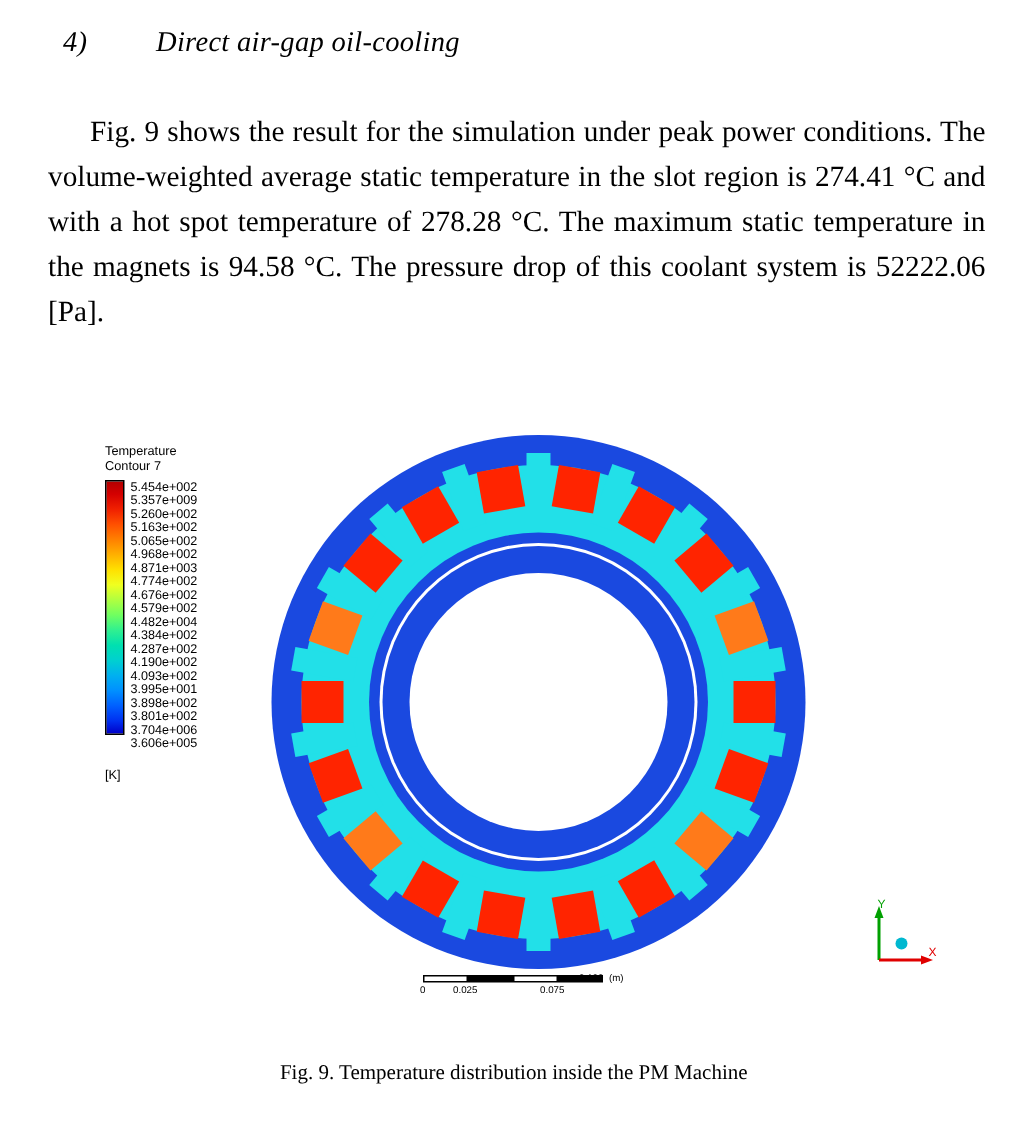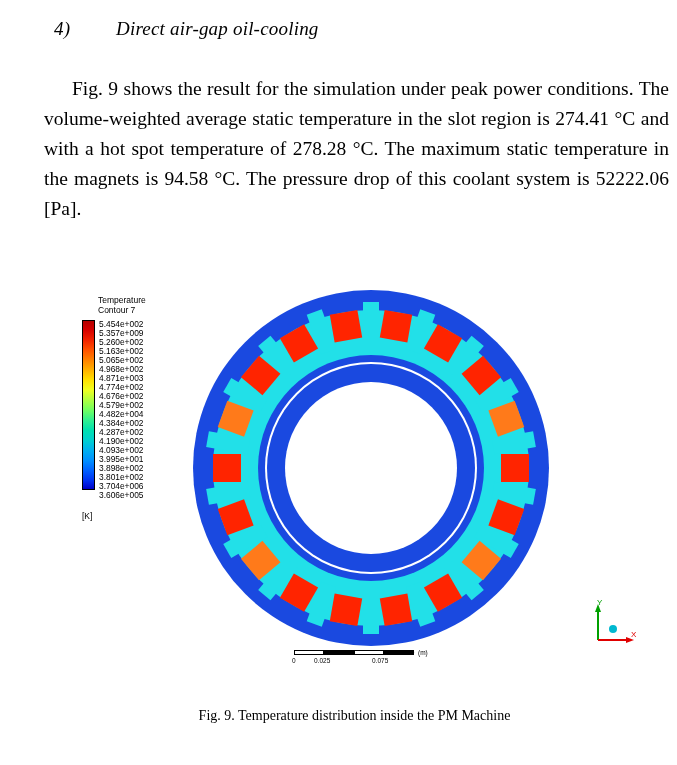--- a/index.html
+++ b/index.html
@@ -10,21 +10,21 @@
   body {
     width: 677px;
     height: 765px;
     position: relative;
     font-family: "Liberation Serif", serif;
     color: #000000;
     overflow: hidden;
   }
   .page {
     position: absolute;
-    left: 16px; top: 0;
+    left: 4px; top: 0;
     width: 559px;
     height: 765px;
   }
 
   
   .section-heading {
     position: absolute;
     left: 38px;
     top: 18px;
     width: 600px;
@@ -67,21 +67,20 @@
     width: 110px;
     font-family: "Liberation Sans", sans-serif;
     font-size: 8.5px;
     line-height: 9.4px;
     color: #000;
   }
   .legend-title {
     font-size: 8.5px;
     line-height: 9.6px;
     margin-bottom: 5px;
-    margin-left: 16px;
   }
   .legend-body {
     position: relative;
     display: flex;
     flex-direction: row;
   }
   .legend-bar {
     width: 11px;
     height: 168px;
     border: 1px solid #000;

